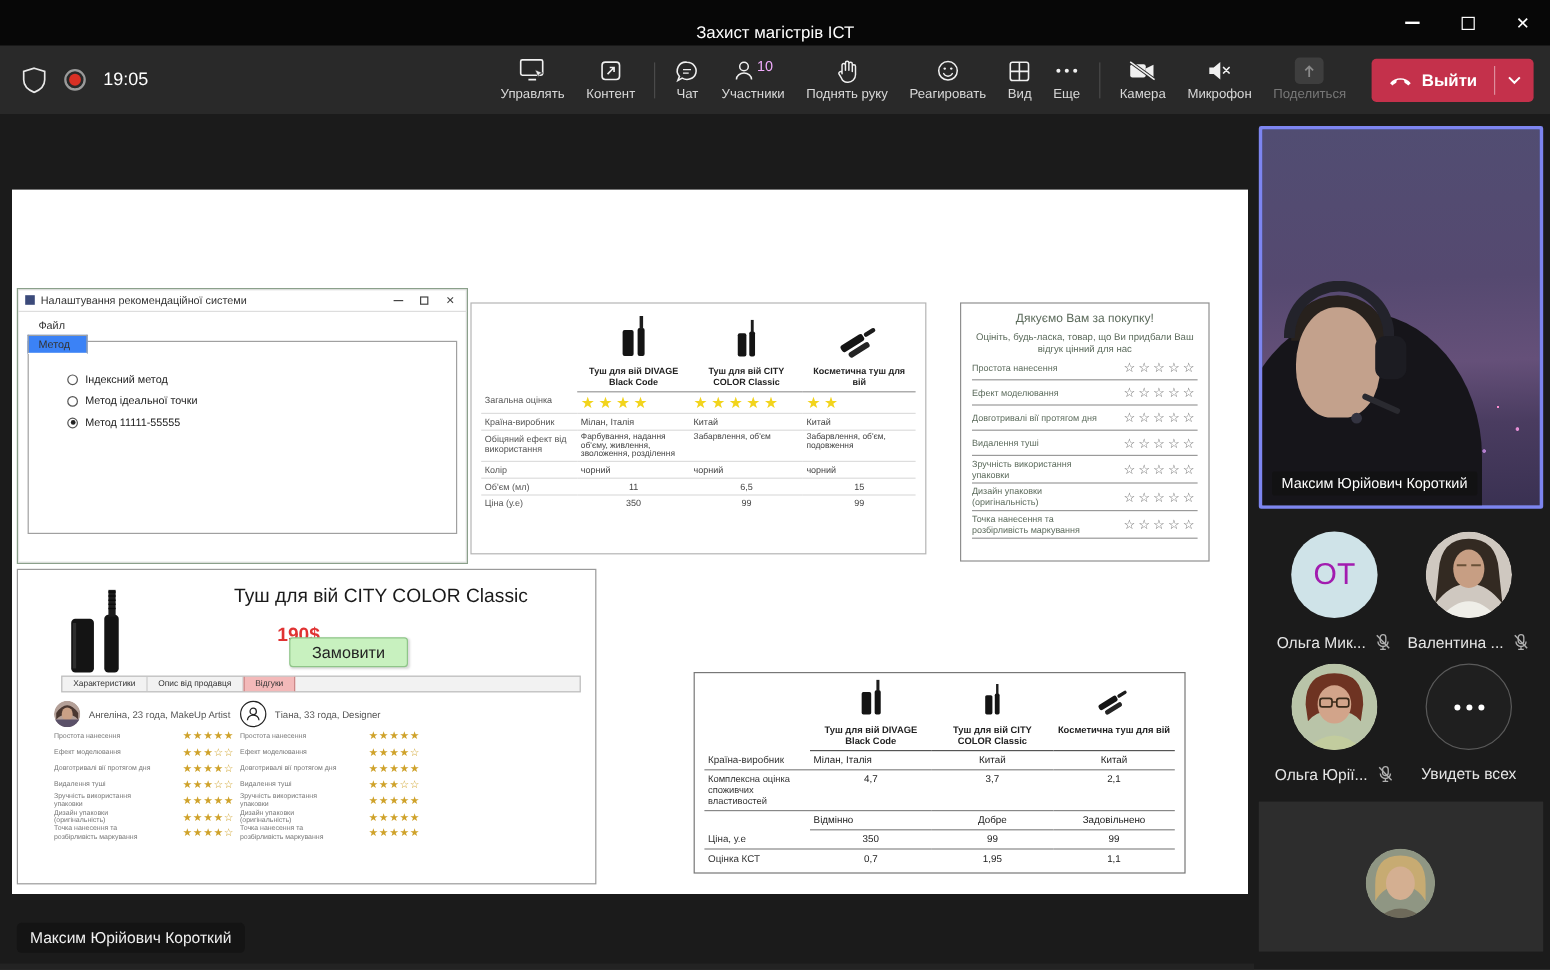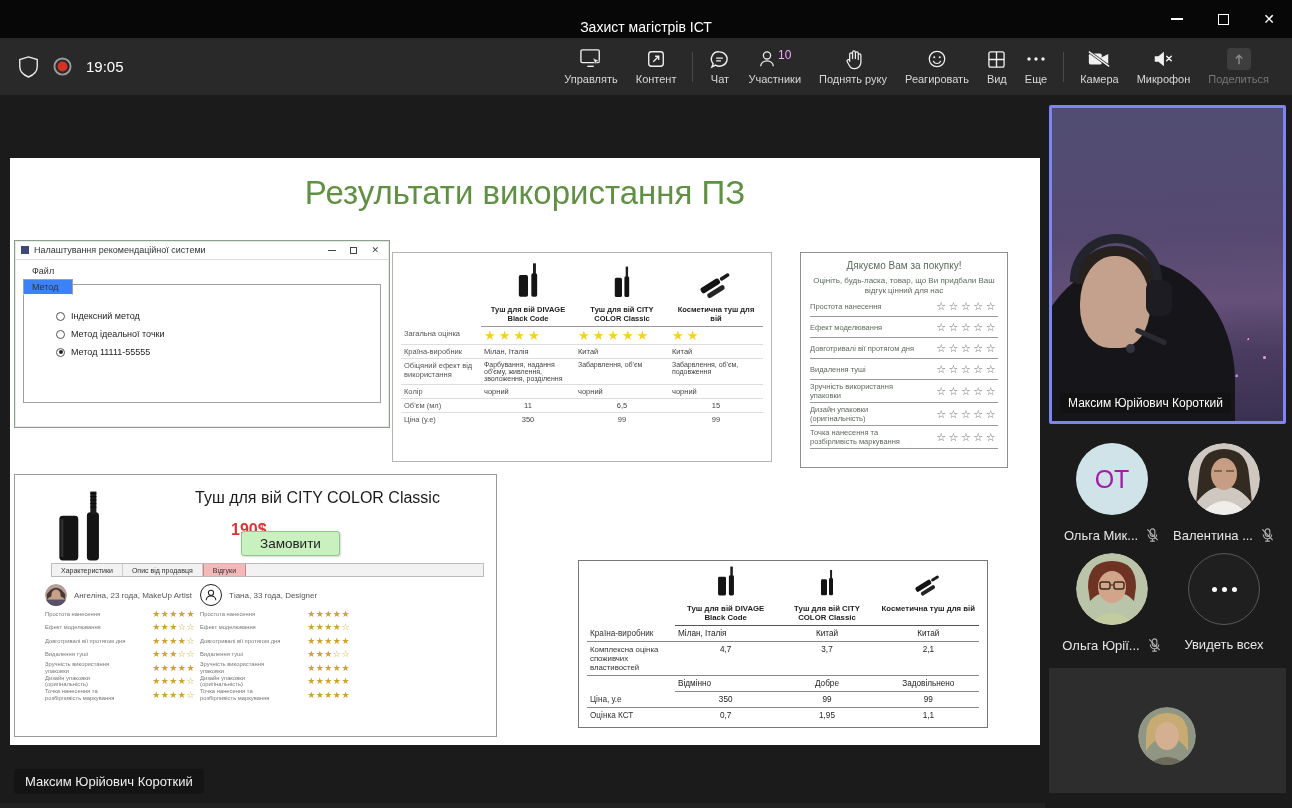--- a/index.html
+++ b/index.html
@@ -43,21 +43,21 @@
   #bottom-line { position:absolute; left:0; bottom:0; width:100%; height:5px; background:#232323; }
   #presenter-label { position:absolute; left:14px; bottom:14px; background:#141414; color:#f0f0f0;
     font-size:13px; padding:5px 11px; border-radius:4px; }
 
   
   #slide { position:absolute; left:10px; top:63px; width:1030px; height:587px; background:#ffffff; }
   #slide-title { position:absolute; left:0; right:0; top:16px; text-align:center;
     font-size:33px; color:#5f9043; }
 
   
-  #appwin { position:absolute; left:4px; top:82px; width:376px; height:188px; background:#fff;
+  #appwin { position:absolute; left:4px; top:82px; width:376px; height:230px; background:#fff;
     border:1px solid #8ba08b; box-shadow:0 0 0 1px #e8e8e8 inset;padding-left:48px; }
   #appwin-titlebar { position:absolute; left:0; top:0; right:0; height:19px; border-bottom:1px solid #ddd;
     display:flex; align-items:center; padding:0 6px; gap:5px; }
   #appwin-title { font-size:9px; color:#333; flex:1; }
   .aw-ico { width:8px; height:8px; background:#3b4a7a; }
   .aw-ctrls { display:flex; gap:14px; color:#444; font-size:9px; align-items:center; padding-right:4px; }
   .aw-min { width:8px; height:1px; background:#444; }
   .aw-max { width:7px; height:7px; border:1px solid #444; }
   #appwin-tabs { position:absolute; left:8px; top:22px; display:flex;flex-direction:column; }
   .aw-tab { font-size:9px; color:#333; padding:2px 8px; border:1px solid transparent; }
@@ -304,27 +304,40 @@
       <div class="tb-btn disabled">
         <div class="tb-ico">
           <div class="share-box">
               <svg width="12" height="13" viewBox="0 0 12 14">
                 <path d="M6 12 V3 M2.5 6 L6 2.5 L9.5 6" fill="none" stroke="#8a8a8a" stroke-width="1.6"></path>
               </svg>
             </div>
         </div>
         <span class="lbl">Поделиться</span>
       </div>
+      <div id="leave-btn">
+        <div id="leave-main">
+          <svg width="20" height="10" viewBox="0 0 22 10">
+              <path d="M1.5 7.5 C6 1.5 16 1.5 20.5 7.5 L18.2 9.6 C16.8 8.2 15.4 7.4 14.9 7.3 L14.3 4.9 C12.2 4.3 9.8 4.3 7.7 4.9 L7.1 7.3 C6.1 7.6 4.9 8.4 3.8 9.6 Z" fill="#fff"></path>
+            </svg>
+          <span>Выйти</span>
+        </div>
+        <div id="leave-sep"></div>
+        <div id="leave-chevron">
+          <svg width="12" height="8" viewBox="0 0 12 8">
+              <path d="M1.5 1.5 L6 6 L10.5 1.5" fill="none" stroke="#fff" stroke-width="1.7"></path>
+            </svg>
+        </div>
+      </div>
     </div>
   </div>
 
   <div id="stage">
 
     <div id="slide">
-      <div id="slide-title">Результати використання ПЗ</div>
 
       <div id="appwin">
         <div id="appwin-titlebar">
           <div class="aw-ico"></div>
           <span id="appwin-title">Налаштування рекомендаційної системи</span>
           <div class="aw-ctrls">
             <div class="aw-min"></div>
             <div class="aw-max"></div>
             <span>✕</span>
           </div>

